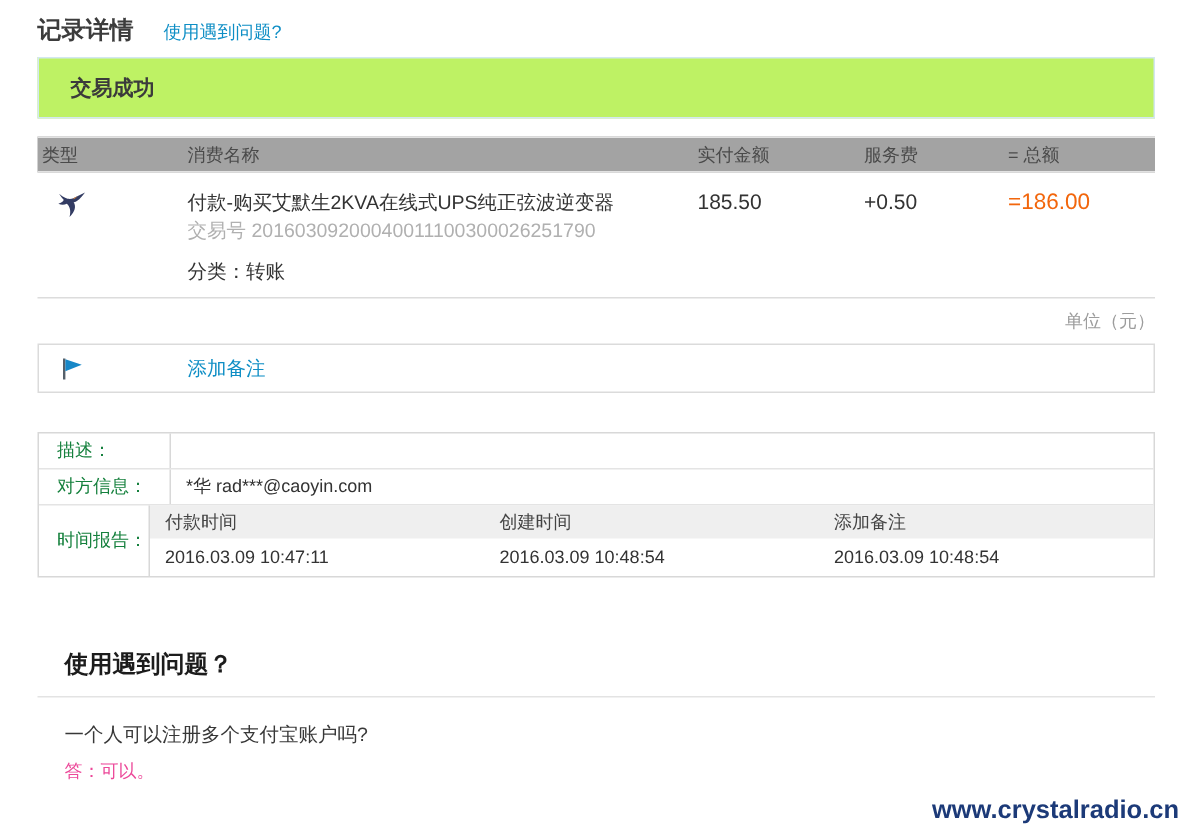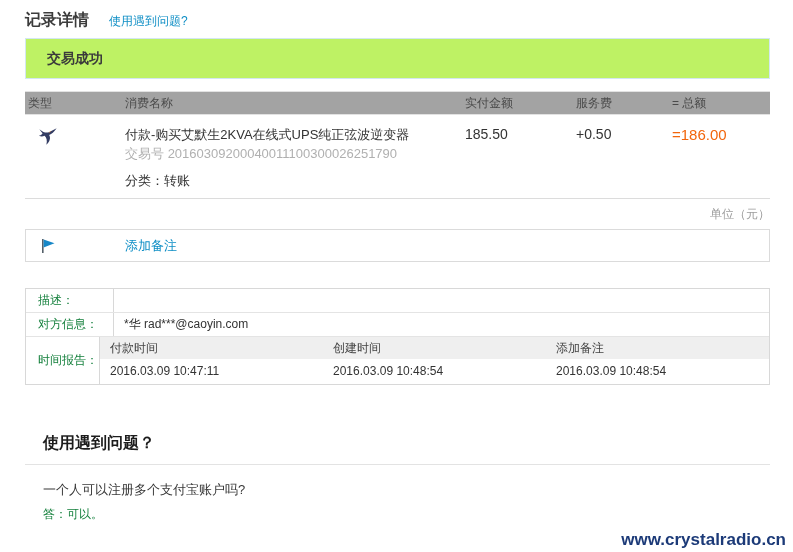--- a/index.html
+++ b/index.html
@@ -91,21 +91,21 @@
   .time-content { flex: 1; }
   .time-head { display: flex; height: 22px; line-height: 22px; background: #efefef; color: #444; }
   .time-vals { display: flex; height: 25px; line-height: 25px; }
   .time-col { width: 223px; padding-left: 10px; }
   .time-col:last-child { flex: 1; }
 
   
   .help-heading { margin: 48px 0 0 18px; font-size: 16px; font-weight: bold; color: #1c1c1c; }
   .help-divider { margin-top: 10px; border: none; border-top: 1px solid #e3e3e3; }
   .help-question { margin: 16px 0 0 18px; font-size: 13px; color: #383838; }
-  .help-answer { margin: 7px 0 16px 18px; color: #15803d; }
+  .help-answer { margin: 7px 0 16px 18px; color: #ec4899; }
 
   
   .watermark { position: absolute; right: 7px; bottom: 2px; text-align: left; }
   .wm-title { font-size: 30px; font-weight: bold; color: #1c3a78; letter-spacing: 0px; line-height: 1.1; }
   .wm-url { font-size: 17px; font-weight: bold; color: #1c3a78; margin-top: 1px; }
 </style>
 </head>
 <body>
 
 <div class="page">

